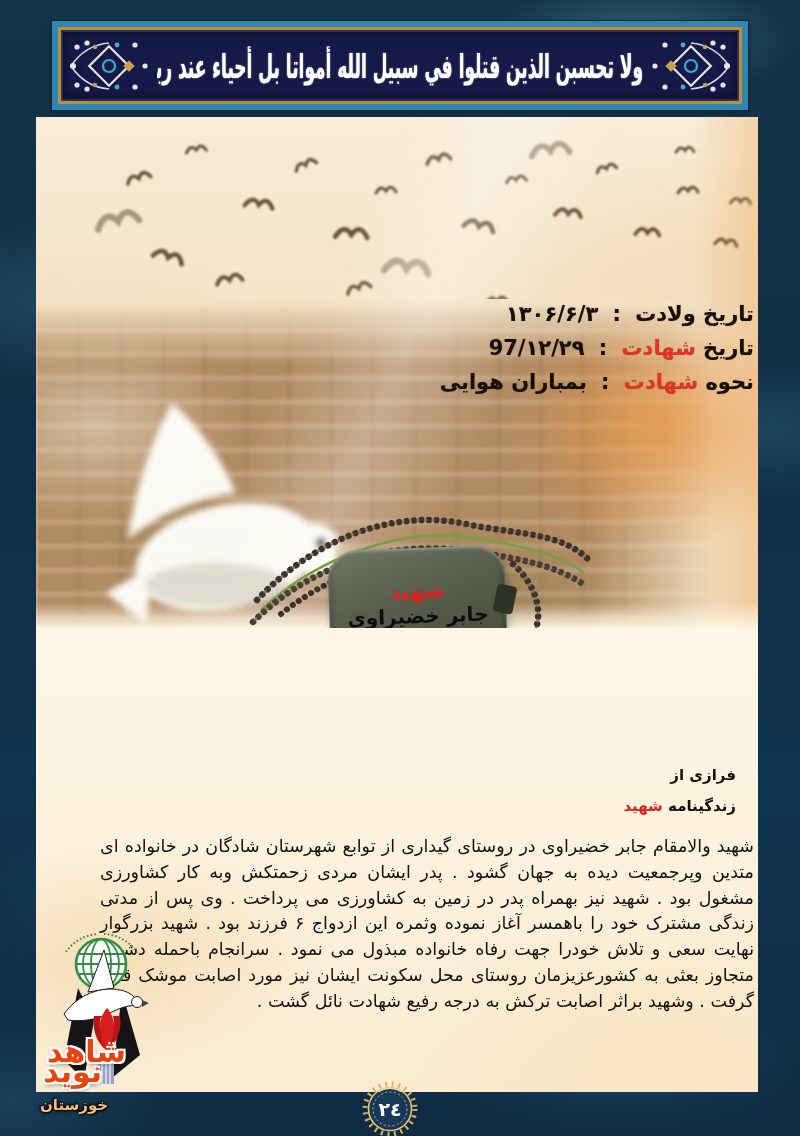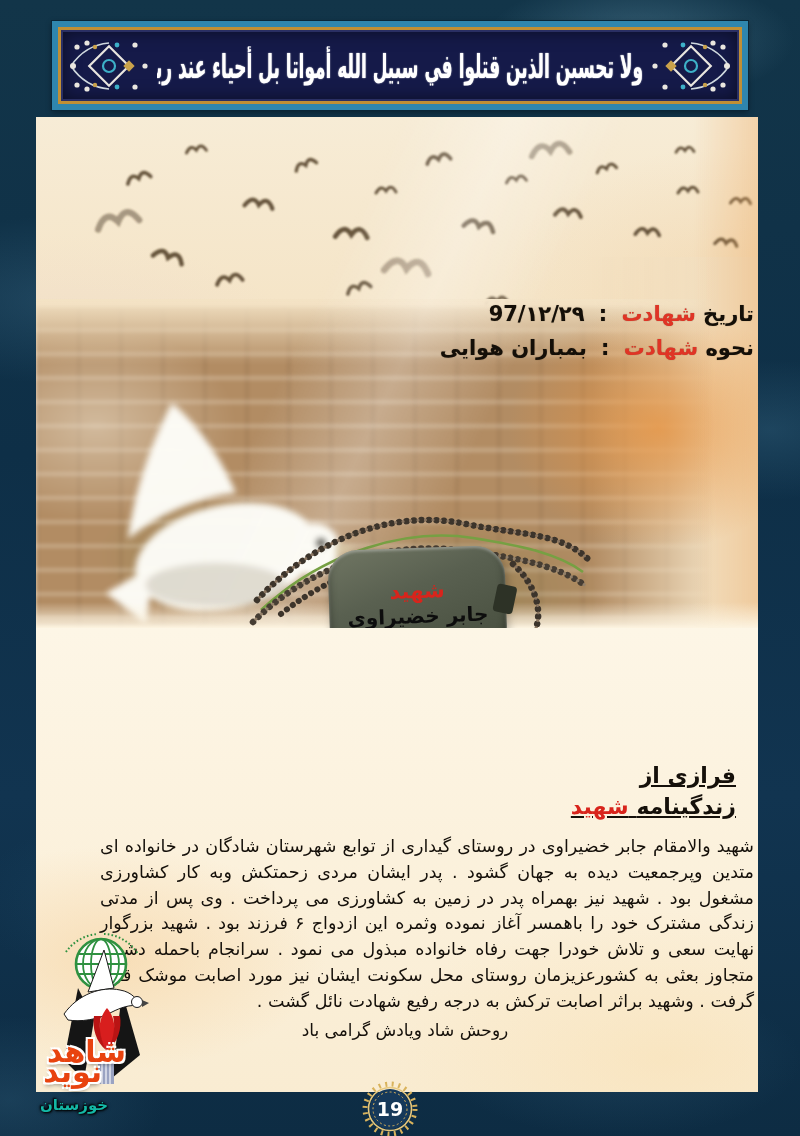--- a/index.html
+++ b/index.html
@@ -83,36 +83,36 @@
   .tag-title { color:#d8241c; font-size:21px; font-weight:bold; }
   .tag-name { color:#0d0d0d; font-size:20px; font-weight:bold; white-space:nowrap; }
 
   
   .cream { position:absolute; left:36px; top:628px; width:722px; height:464px;
            background:
              radial-gradient(300px 160px at 80px 330px, rgba(245,205,150,.50), transparent 70%),
              radial-gradient(420px 210px at 630px 430px, rgba(248,220,170,.45), transparent 70%),
              linear-gradient(180deg,#fdf6e6 0%,#fbf0da 60%,#f9ecd2 100%); }
   .heading { position:absolute; right:22px; top:132px; text-align:right; direction:rtl;
-             color:#15100a; font-weight:bold; font-size:22px; line-height:31px;text-decoration:underline; }
+             color:#15100a; font-weight:bold; font-size:15px; line-height:31px; }
   .heading .hl { color:#d8241c; }
   .bio { position:absolute; left:64px; right:4px; top:206px; direction:rtl;
          text-align:justify; font-size:17.5px; line-height:25.8px; color:#15100a; }
   .closing { position:absolute; left:64px; right:4px; top:392px; margin-right:44px;
          direction:rtl; text-align:center; font-size:17px; color:#15100a; }
 
   
   .logo { position:absolute; left:26px; top:926px; width:142px; height:206px; }
   .emblem { position:absolute; left:24px; top:4px; width:100px; height:160px; }
   .brand { position:absolute; left:0; top:110px; width:100px; 
            direction:rtl; line-height:32px; }
   .brand-line { color:#e8430f; font-size:30px; font-weight:bold;
            text-shadow:-2px -2px 0 #fff, 2px -2px 0 #fff, -2px 2px 0 #fff, 2px 2px 0 #fff, 0 3px 4px rgba(0,0,0,.4); }
   .brand-line.l2 { margin-top:-12px; margin-right:24px; }
-  .region { position:absolute; left:14px; top:170px; color:#14b8a6; font-size:15px;
+  .region { position:absolute; left:14px; top:170px; color:#fdba74; font-size:15px;
            font-weight:bold; direction:rtl; letter-spacing:1px;
            text-shadow:1px 1px 2px #000, -1px -1px 2px #000, 0 0 4px #000; }
 
   
   .medallion { position:absolute; left:362px; top:1081px; width:56px; height:56px; }
   .medallion svg { position:absolute; inset:0; }
   .page-num { position:absolute; inset:0; display:flex; align-items:center; justify-content:center;
            color:#fff; font-size:19px; font-weight:bold; }
 </style>
 </head>
@@ -246,20 +246,26 @@
       </g>
       <ellipse cx="140" cy="188" rx="70" ry="22" fill="#cfcabd" opacity="0.6"></ellipse>
       <path d="M260,146 L284,152 L260,161 Z" fill="#d9c9a8"></path>
       <circle cx="245" cy="146" r="4.5" fill="#4a4a45"></circle>
     </svg>
 
     <div class="photo-bottom-fade"></div>
 
     <div class="info">
       <div class="info-row">
+        <span class="lbl">تاریخ ولادت</span>
+        
+        <span class="sep">:</span>
+        <span class="val">۱۳۰۶/۶/۳</span>
+      </div>
+      <div class="info-row">
         <span class="lbl">تاریخ</span>
         <span class="hl">شهادت</span>
         <span class="sep">:</span>
         <span class="val">97/۱۲/۲۹</span>
       </div>
       <div class="info-row">
         <span class="lbl">نحوه</span>
         <span class="hl">شهادت</span>
         <span class="sep">:</span>
         <span class="val">بمباران هوایی</span>
@@ -292,21 +298,20 @@
 
   <div class="cream">
     <div class="heading">
       <div>فرازی از</div>
       <div>
         <span>زندگینامه</span>
         <span class="hl">شهید</span>
       </div>
     </div>
     <p class="bio">شهید والامقام جابر خضیراوی در روستای گیداری از توابع شهرستان شادگان در خانواده ای متدین وپرجمعیت دیده به جهان گشود . پدر ایشان مردی زحمتکش وبه کار کشاورزی مشغول بود . شهید نیز بهمراه پدر در زمین به کشاورزی می پرداخت . وی پس از مدتی زندگی مشترک خود را باهمسر آغاز نموده وثمره این ازدواج ۶ فرزند بود . شهید بزرگوار نهایت سعی و تلاش خودرا جهت رفاه خانواده مبذول می نمود . سرانجام باحمله دشمن متجاوز بعثی به کشورعزیزمان روستای محل سکونت ایشان نیز مورد اصابت موشک قرار گرفت . وشهید براثر اصابت ترکش به درجه رفیع شهادت نائل گشت .</p>
-    <div class="closing">روحش شاد ویادش گرامی باد</div>
   </div>
 
   <div class="logo">
     <svg class="emblem" viewBox="0 0 100 160">
       <g fill="none" stroke="#2f9140" stroke-width="2" stroke-dasharray="1.6 2.2">
         <path d="M16,22 A42,42 0 0,1 48,4"></path>
         <path d="M54,4 A42,42 0 0,1 88,24"></path>
       </g>
       <circle cx="51" cy="34" r="25" fill="#fff" stroke="#2f9140" stroke-width="2.6"></circle>
       <g fill="none" stroke="#2f9140" stroke-width="1.8">
@@ -333,15 +338,15 @@
     <div class="region">خوزستان</div>
   </div>
 
   <div class="medallion">
     <svg viewBox="0 0 56 56">
       <circle cx="28" cy="28" r="25" fill="none" stroke="#d9b35c" stroke-width="5" stroke-dasharray="2 4.6"></circle>
       <circle cx="28" cy="28" r="21.5" fill="none" stroke="#e6c87e" stroke-width="1.6"></circle>
       <circle cx="28" cy="28" r="20" fill="#16395a"></circle>
       <circle cx="28" cy="28" r="17" fill="none" stroke="#d9b35c" stroke-width="1" stroke-dasharray="2 2.4"></circle>
     </svg>
-    <div class="page-num">19</div>
+    <div class="page-num">٢٤</div>
   </div>
 </div>
 
 </body></html>

